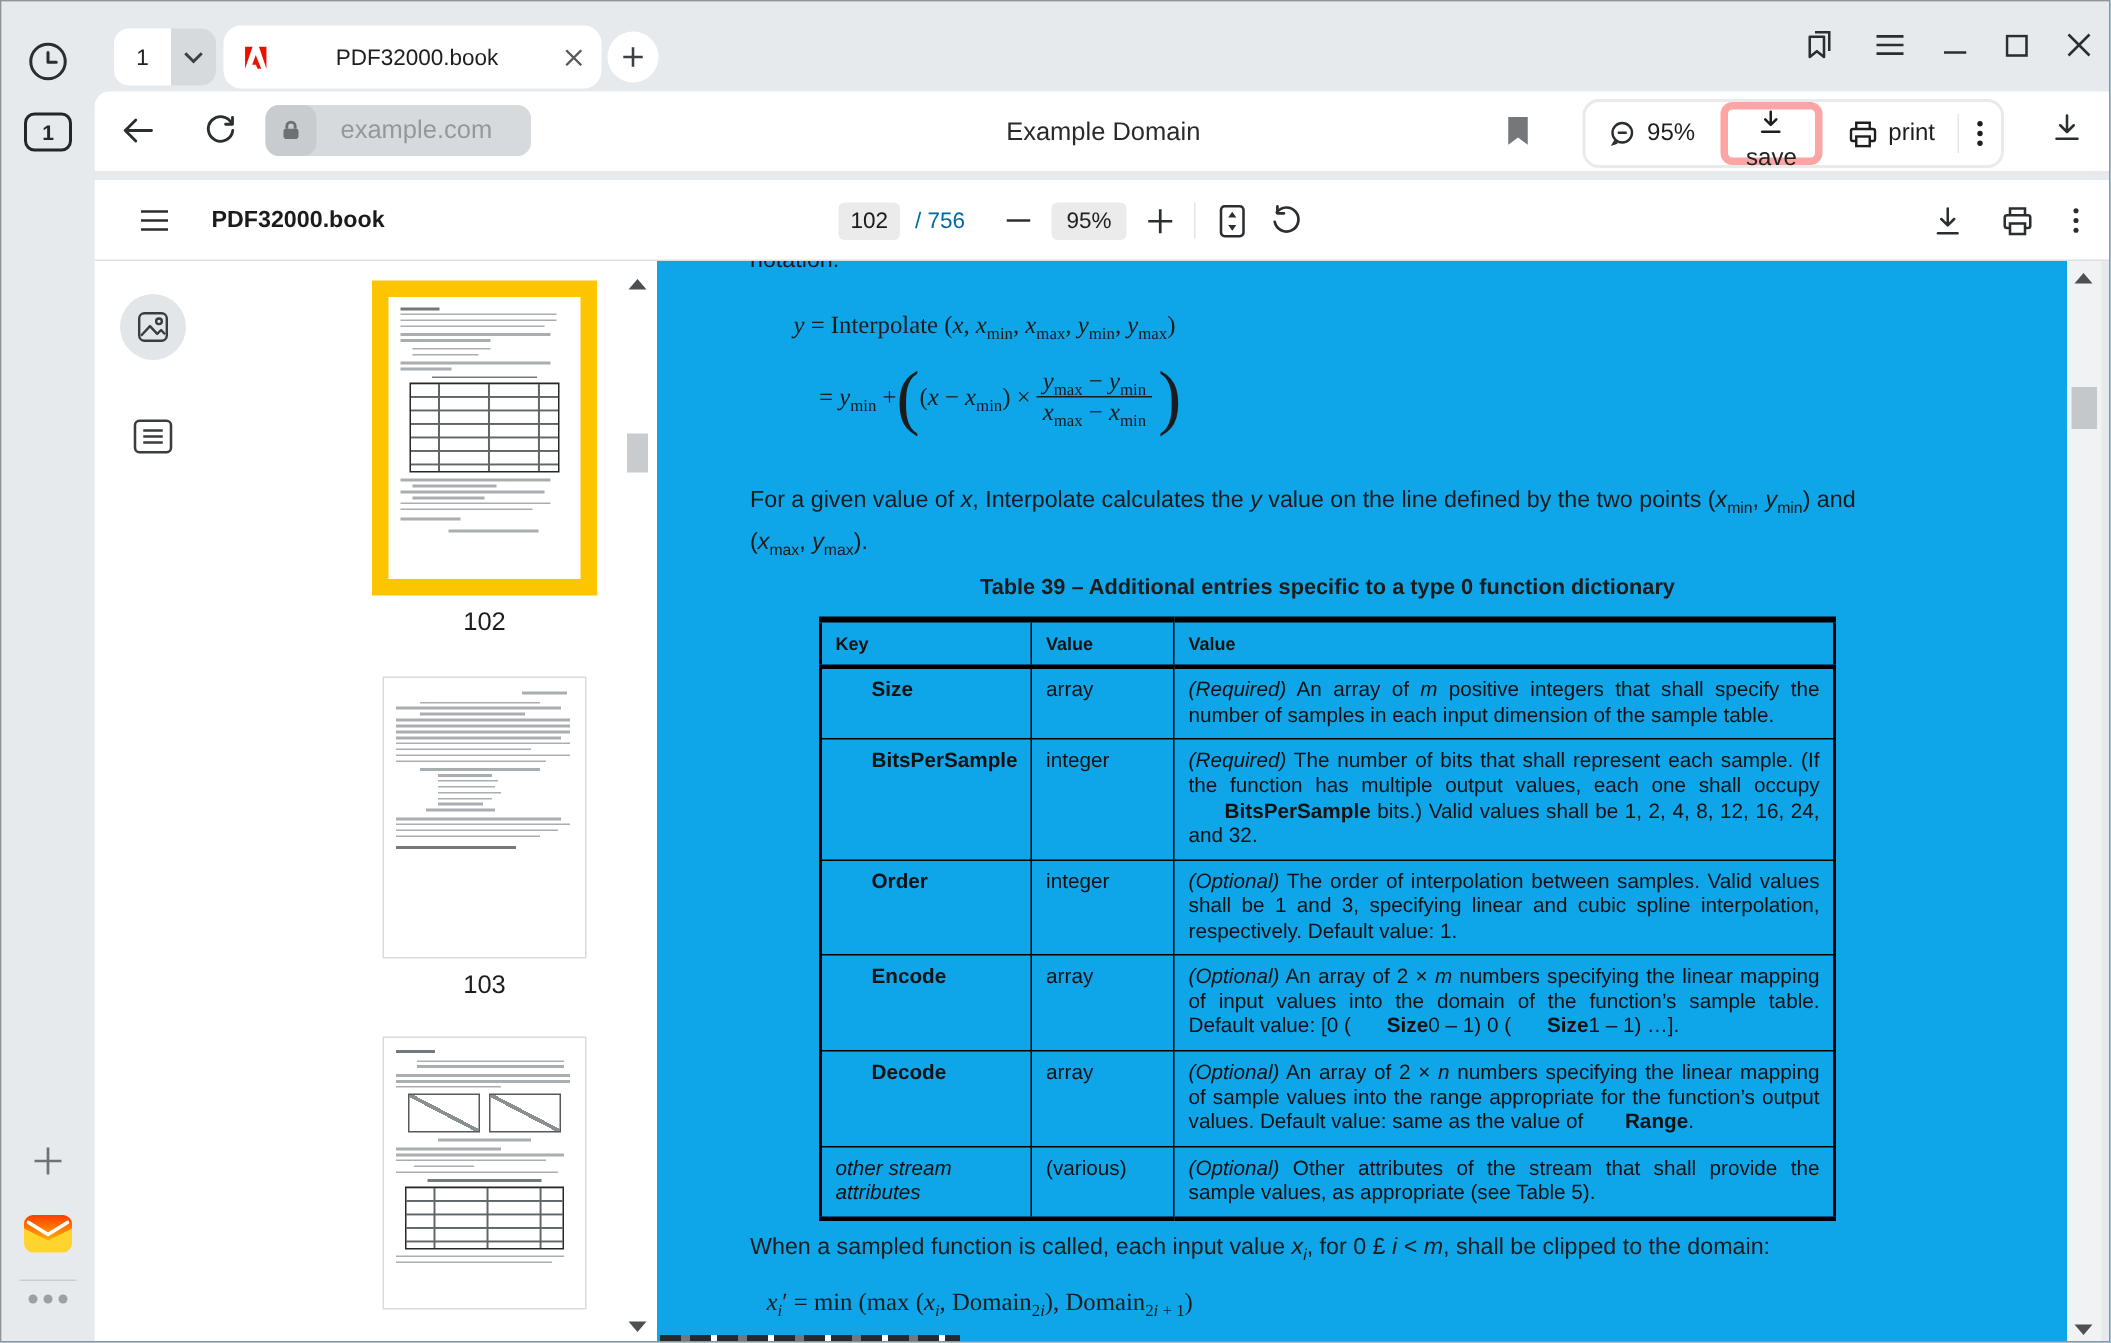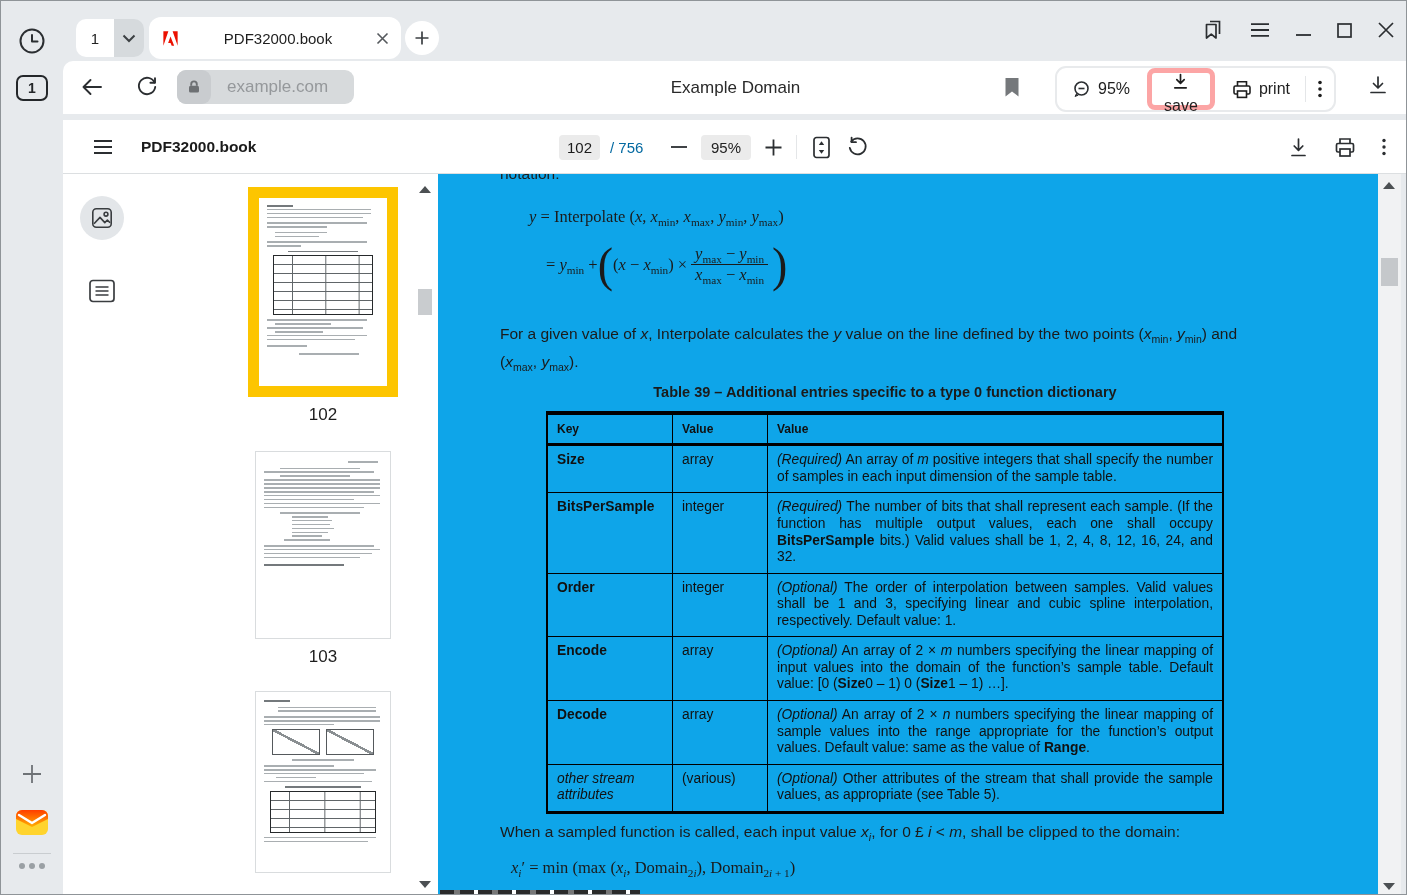--- a/index.html
+++ b/index.html
@@ -85,21 +85,21 @@
   .sthumb{position:absolute;left:2px;top:115px;width:14px;height:26px;background:#c9cccf;}
   .tri{width:0;height:0;border-left:6px solid transparent;border-right:6px solid transparent;position:absolute;left:3px;}
   .tri.up{border-bottom:7px solid #4c5053;top:12px;}
   .tri.down{border-top:7px solid #4c5053;bottom:8px;}
 
   
   .doc{position:absolute;left:437px;top:173px;width:942px;height:722px;background:#0ea5e9;overflow:hidden;
     font-size:15.5px;color:#1b1b1b;}
   .serif{font-family:"Liberation Serif",serif;}
   .it{font-style:italic;}
-  .bd{font-weight:bold;}
+  .bd{font-weight:bold;margin-left:24px;}
   .sub{font-size:.68em;position:relative;top:.38em;}
   .cliptext{position:absolute;left:62px;top:-9px;font-size:15.5px;color:#1b1b1b;}
   .f1{position:absolute;left:91px;top:33px;font-size:16.5px;}
   .f2{position:absolute;left:108px;top:70px;font-size:16.5px;display:flex;align-items:center;}
   .bigp{font-family:"Liberation Serif",serif;font-size:46px;font-weight:400;line-height:.9;transform:scaleY(1.05);}
   .frac{display:inline-block;text-align:center;vertical-align:middle;margin:0 4px;}
   .frac .num,.frac .den{display:block;padding:0 4px;}
   .frac .den{border-top:1px solid #1b1b1b;}
   .para{position:absolute;margin:0;line-height:1.8;}
   .p1{left:62px;top:146px;width:778px;}

